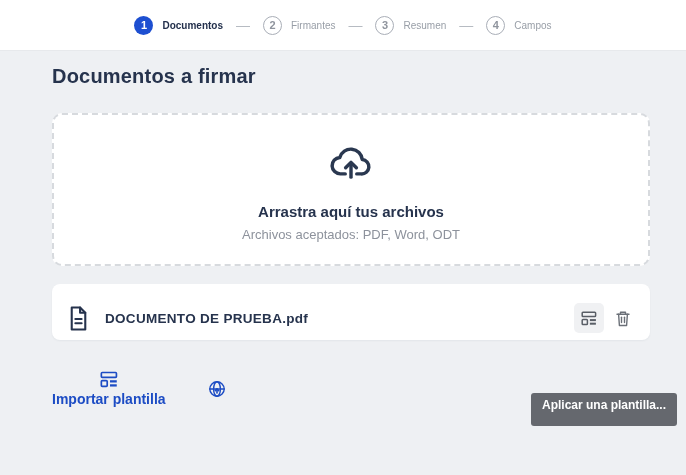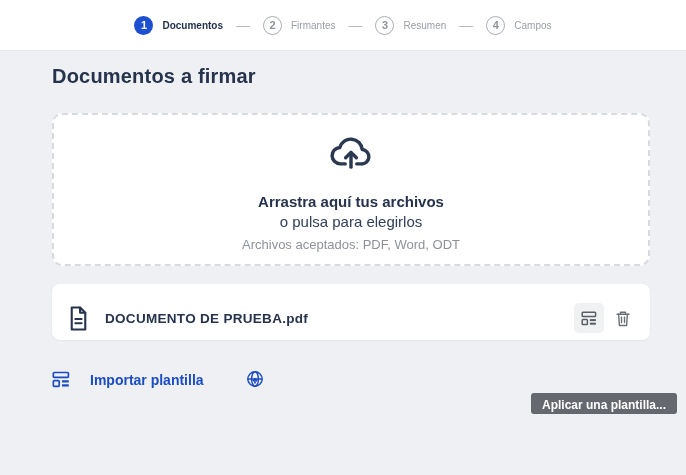--- a/index.html
+++ b/index.html
@@ -37,26 +37,26 @@
               padding:12px 12px 0 16px;justify-content:center; }
   .docicon { color:#26334d; margin-right:16px; display:flex; }
   .fname { font-size:13.5px; font-weight:700; color:#26334d; letter-spacing:.3px; }
   .fc-actions { margin-left:auto; display:flex; align-items:center; gap:4px; }
   .iconbtn { width:30px; height:30px; border:none; border-radius:5px; background:transparent;
              display:flex; align-items:center; justify-content:center; cursor:pointer; }
   .iconbtn.tpl { background:#f0f1f3; color:#595e66; }
   .iconbtn.trash { color:#6b7078; }
 
   .tooltip { position:absolute; left:531px; top:393px; background:#65686e; color:#ffffff;
-             font-size:12px; font-weight:700; padding:5px 11px 2px; border-radius:3px;
+             font-size:12px; font-weight:700; padding:5px 11px 14px; border-radius:3px;
              white-space:nowrap; }
 
   .links { margin-top:30px; display:flex; align-items:center; gap:42px; }
-  .linkbtn { display:flex; align-items:flex-end; gap:20px; color:#1c4cc4; font-size:14px;
-             font-weight:600; text-decoration:none; cursor:pointer; }
+  .linkbtn { display:flex; align-items:center; gap:3px; color:#1c4cc4; font-size:14px;
+             font-weight:600; text-decoration:none; cursor:pointer;flex-direction:column; }
   .linkbtn svg { flex:none; }
 </style>
 </head>
 <body>
 
 <div class="screen">
 
   <header class="topbar">
     <nav class="stepper">
       <div class="step active">
@@ -86,21 +86,20 @@
 
     <div class="dropzone">
       <span class="cloud">
         <svg width="46" height="43" viewBox="0 0 24 22" fill="none" stroke="currentColor" stroke-width="1.8" stroke-linecap="round" stroke-linejoin="round">
           <path d="M9 18.5H6.5a4.3 4.3 0 0 1-.35-8.59 6 6 0 0 1 11.73 1.1 3.6 3.6 0 0 1-.63 7.49H15"></path>
           <path d="M12 20.2v-7.2"></path>
           <path d="M9.2 15.3 12 12.5l2.8 2.8"></path>
         </svg>
       </span>
       <div class="dz1">Arrastra aquí tus archivos</div>
-      <div class="dz2">o pulsa para elegirlos</div>
       <div class="dz3">Archivos aceptados: PDF, Word, ODT</div>
     </div>
 
     <div class="filecard">
       <span class="docicon">
         <svg width="21" height="25" viewBox="0 0 20 24" fill="none" stroke="currentColor" stroke-width="2" stroke-linecap="round" stroke-linejoin="round">
           <path d="M16.5 22.5h-13v-21h8l5 5z"></path>
           <path d="M11.5 1.5v5h5"></path>
           <path d="M7 12.5h6"></path>
           <path d="M7 16.5h6"></path>

